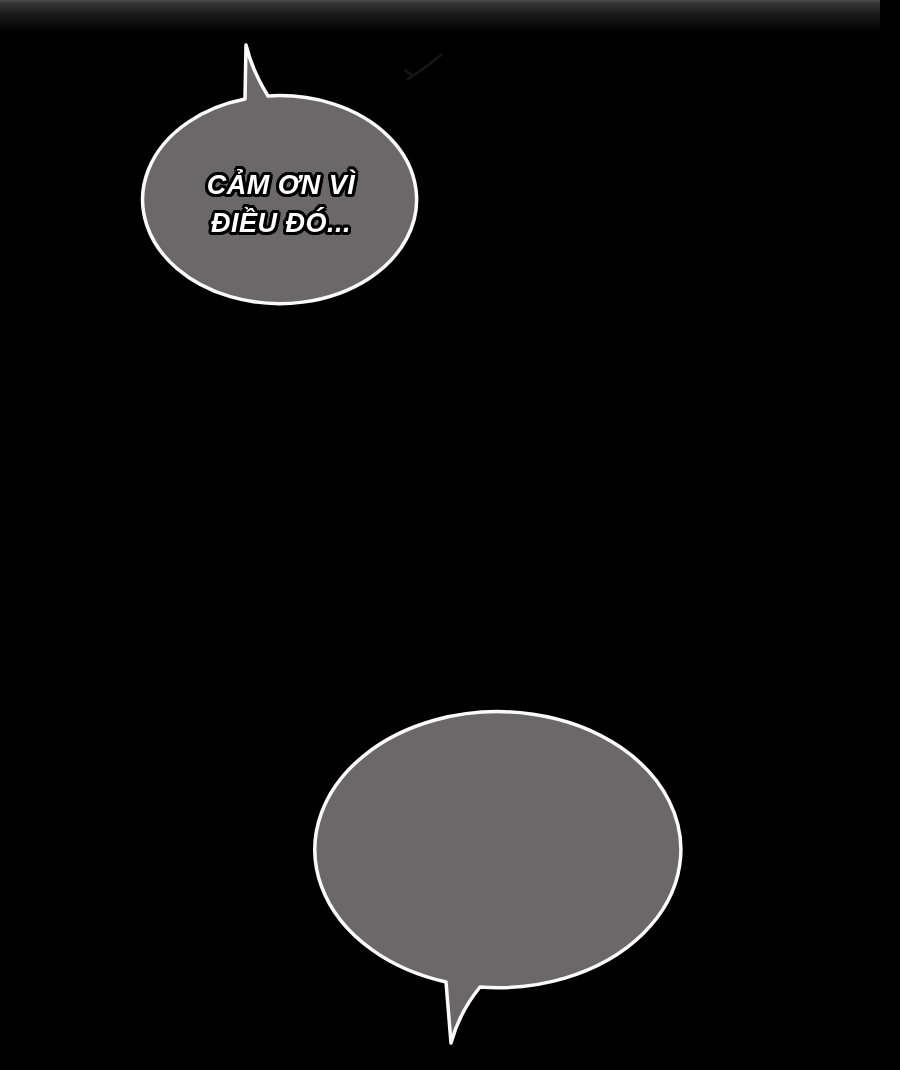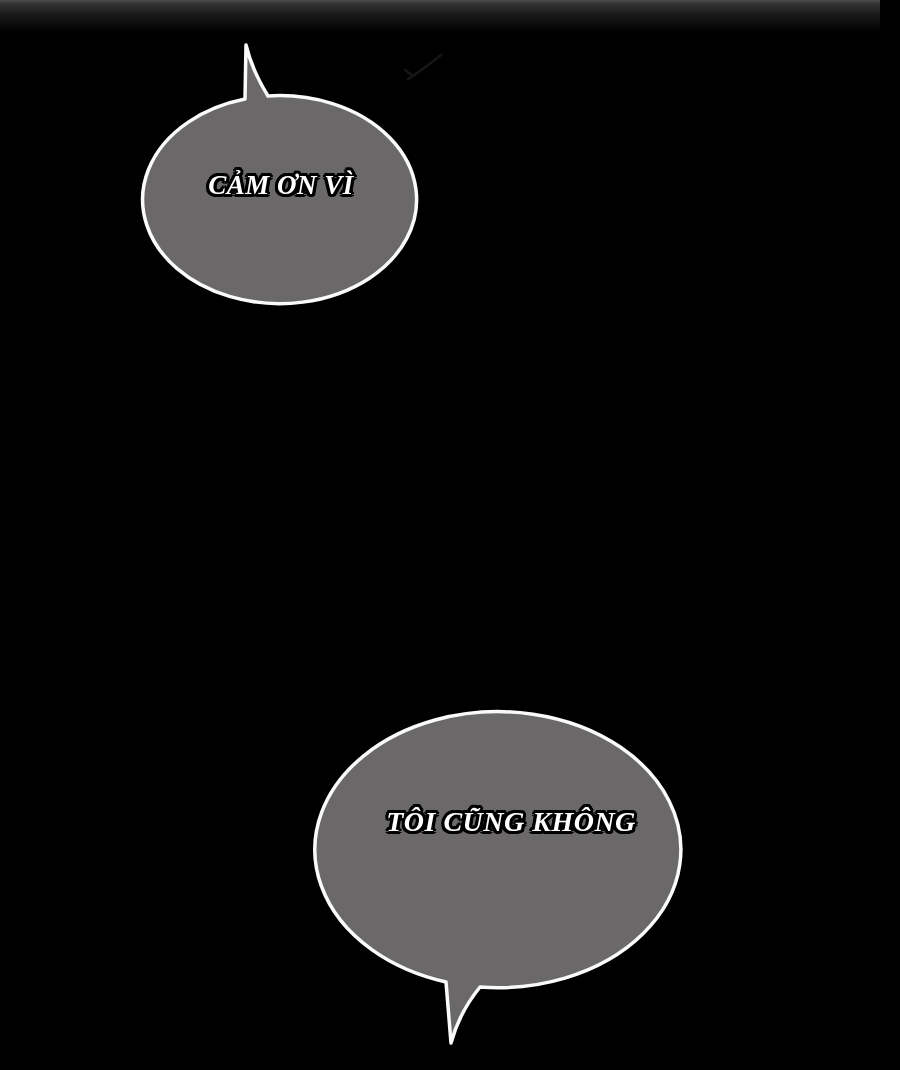--- a/index.html
+++ b/index.html
@@ -6,21 +6,21 @@
     margin: 0;
     padding: 0;
     background: #000;
   }
   .canvas {
     position: relative;
     width: 880px;
     height: 1070px;
     overflow: hidden;
     background: var(--page-bg, #000);
-    font-family: Liberation Serif, serif;
+    font-family: Liberation Sans, sans-serif;
   }
   .top-fade {
     position: absolute;
     left: 0; top: 0;
     width: 900px; height: 32px;
     background: linear-gradient(180deg, #4b4b4b 0%, #333333 12%, #1a1a1a 45%, #000000 100%);
   }
   .bubbles-layer {
     position: absolute;
     left: 0; top: 0;
@@ -90,19 +90,19 @@
     <path class="sketch-line" d="M 408 79 Q 421 71 441 55"></path>
     <path class="sketch-line" d="M 405 70 L 413 76"></path>
 
     <path class="bubble-path" d="M 246 45 L 245 99 A 137 104 0 1 0 268 96 Q 252 70 246 45 Z"></path>
 
     <path class="bubble-path" d="M 451 1043 L 446 982 A 183 138 0 1 1 480 987 Q 459 1013 451 1043 Z"></path>
   </svg>
 
   <div class="bubble-text bubble-text-top">
     <div>CẢM ƠN VÌ</div>
+    <div>ĐIỀU ĐÓ...</div>
   </div>
 
   <div class="bubble-text bubble-text-bottom">
-    <div>TÔI CŨNG KHÔNG</div>
   </div>
 
 </div>
 
 </body></html>

